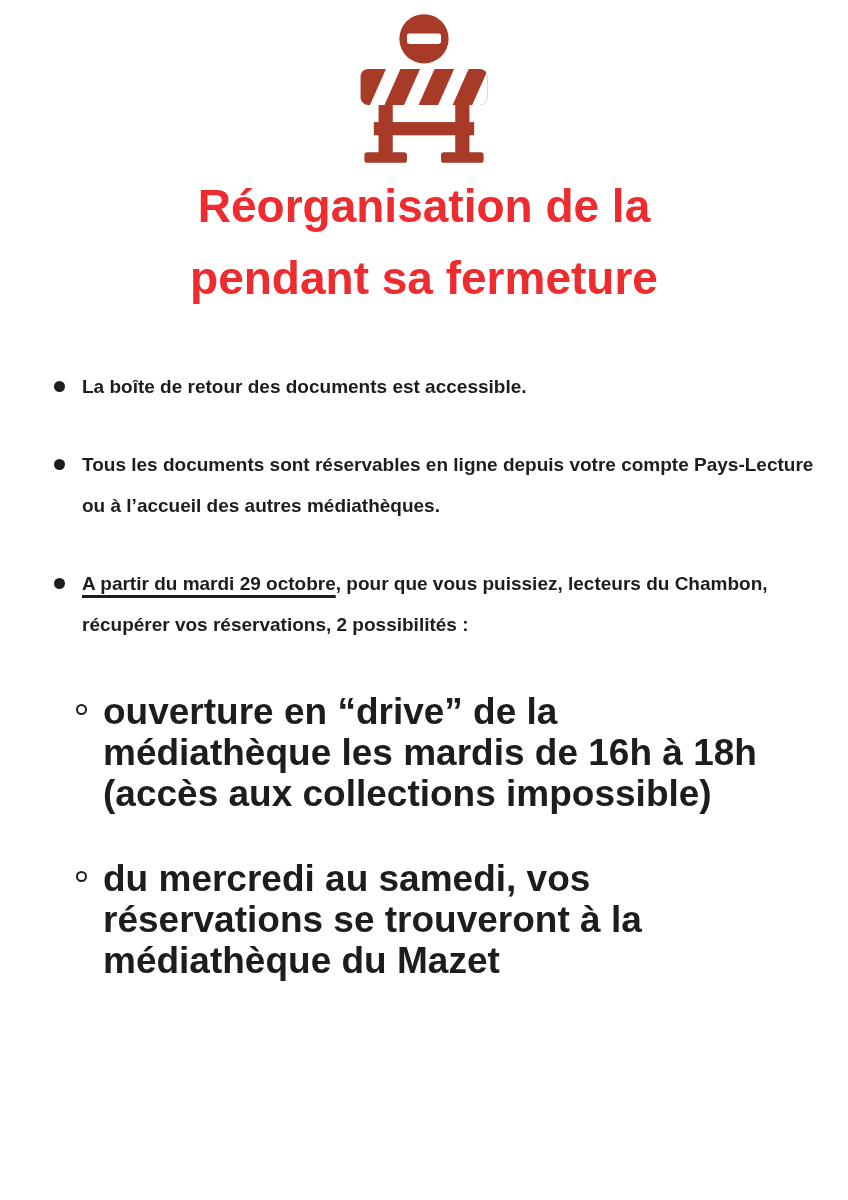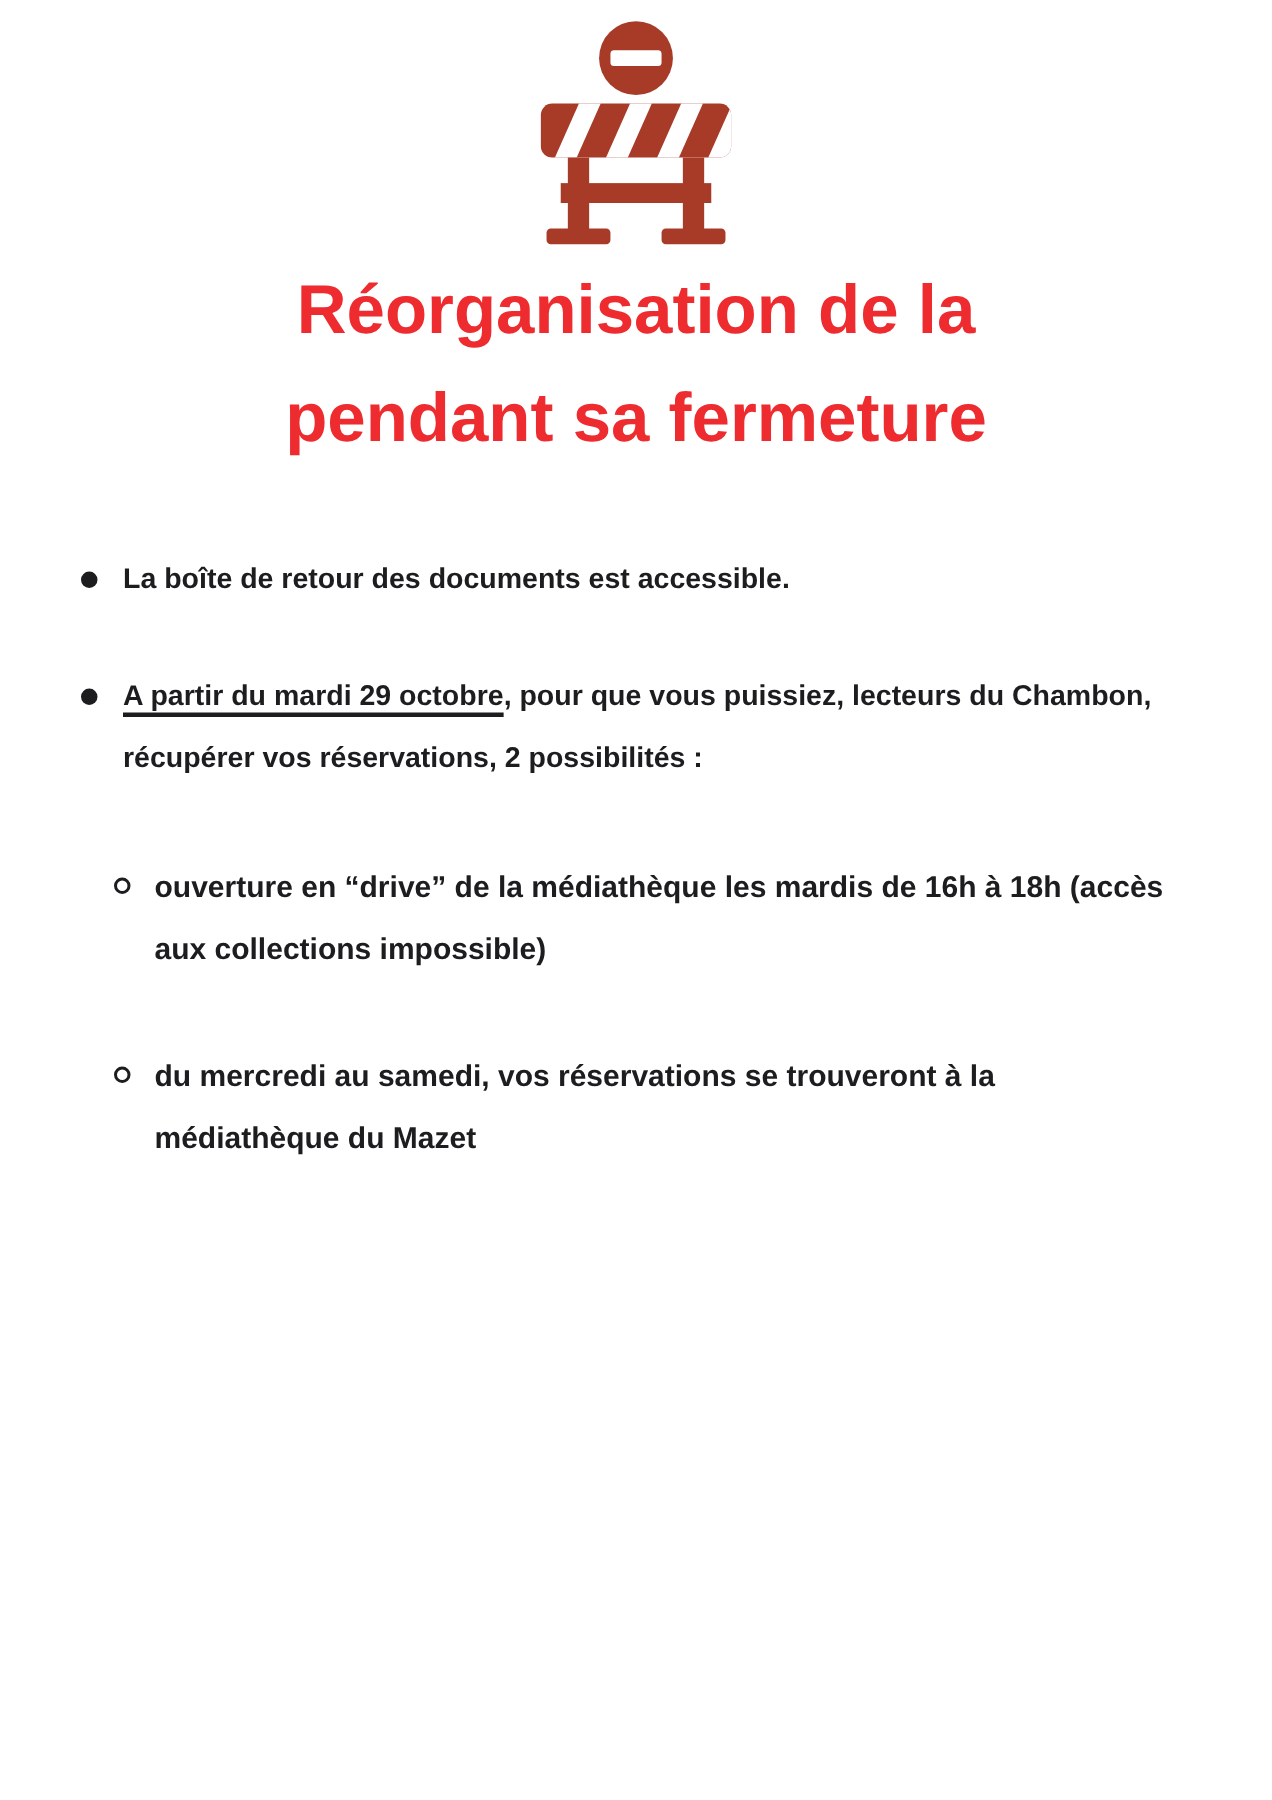--- a/index.html
+++ b/index.html
@@ -67,21 +67,21 @@
     text-underline-offset: 5px;
   }
   .sub-bullets {
     margin-top: 46px;
     padding-left: 50px;
   }
   .sub-bullet {
     display: flex;
     gap: 16px;
     margin-bottom: 44px;
-    font-size: 20px;
+    font-size: 37px;
     line-height: 41px;
   }
   .circle {
     flex: none;
     width: 11px;
     height: 11px;
     border-radius: 50%;
     border: 2.5px solid var(--text_black, #1d1d1f);
     background: transparent;
     margin-top: 13px;
@@ -128,20 +128,24 @@
   </div>
 
 
   <div class="bullets">
 
     <div class="bullet">
       <span class="dot"></span>
       <span class="text">La boîte de retour des documents est accessible.</span>
     </div>
 
+    <div class="bullet">
+      <span class="dot"></span>
+      <span class="text">Tous les documents sont réservables en ligne depuis votre compte Pays-Lecture ou à l’accueil des autres médiathèques.</span>
+    </div>
 
     <div class="bullet">
       <span class="dot"></span>
       <span class="text"><span class="underline">A partir du mardi 29 octobre</span><span>, pour que vous puissiez, lecteurs du Chambon, récupérer vos réservations, 2 possibilités :</span></span>
     </div>
 
   </div>
 
   <div class="sub-bullets">
 

